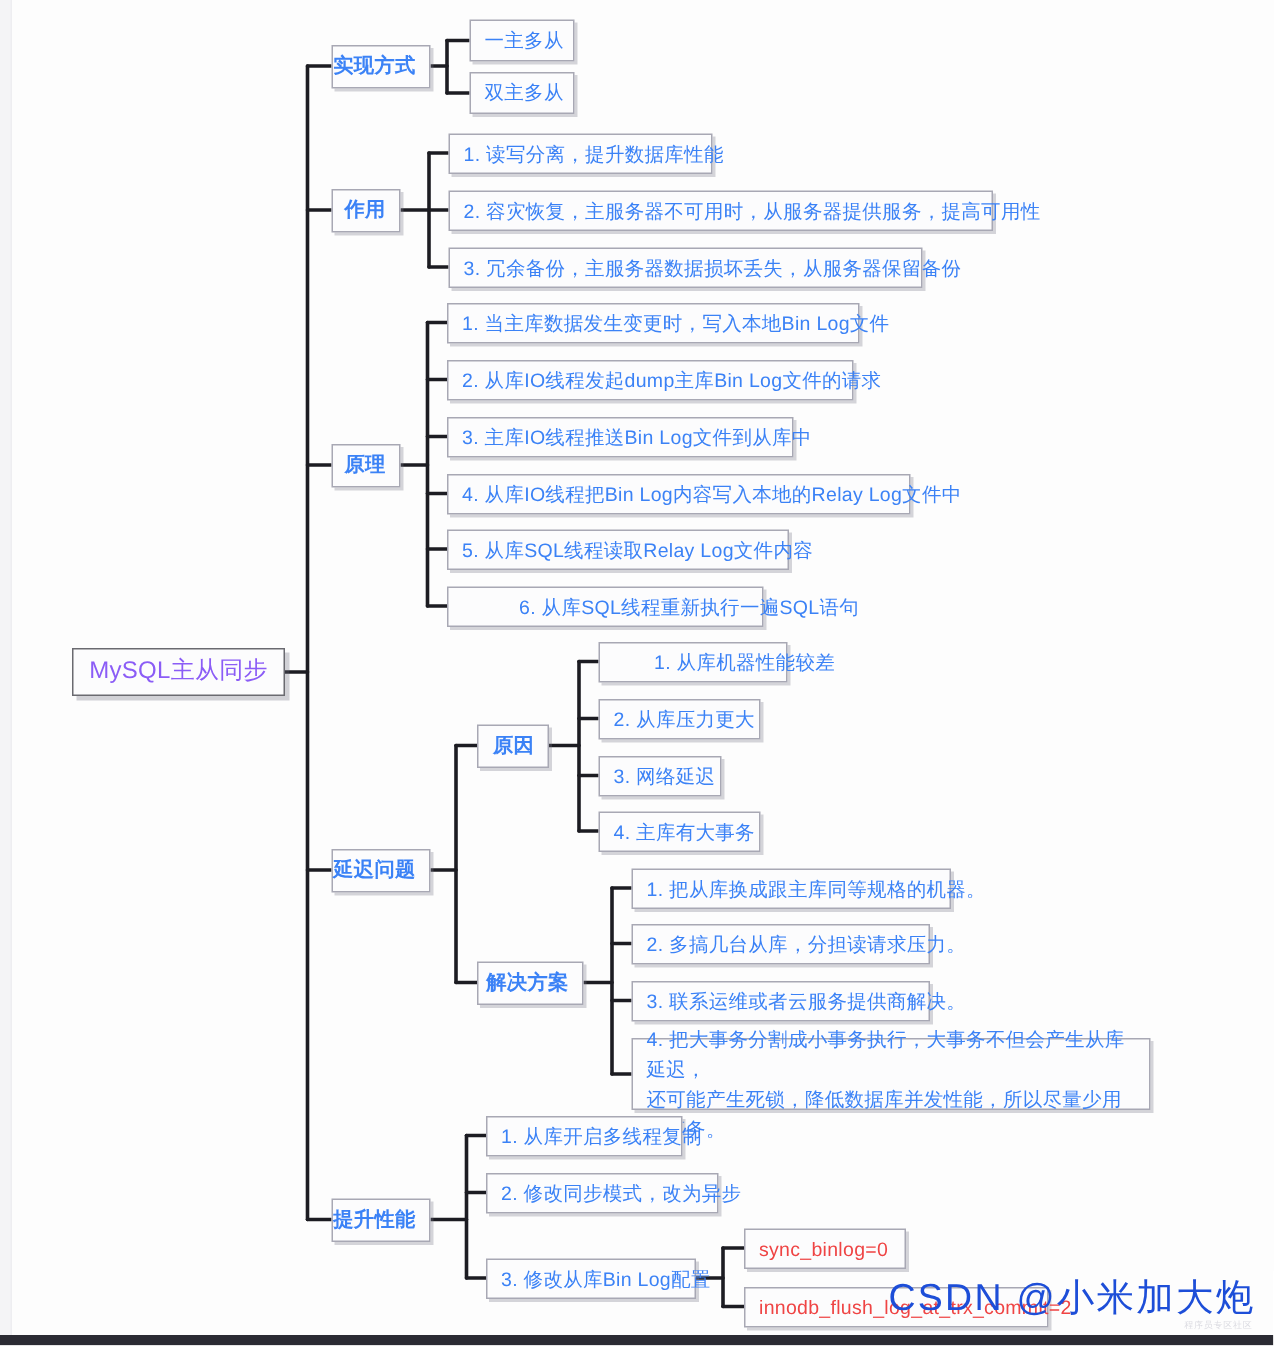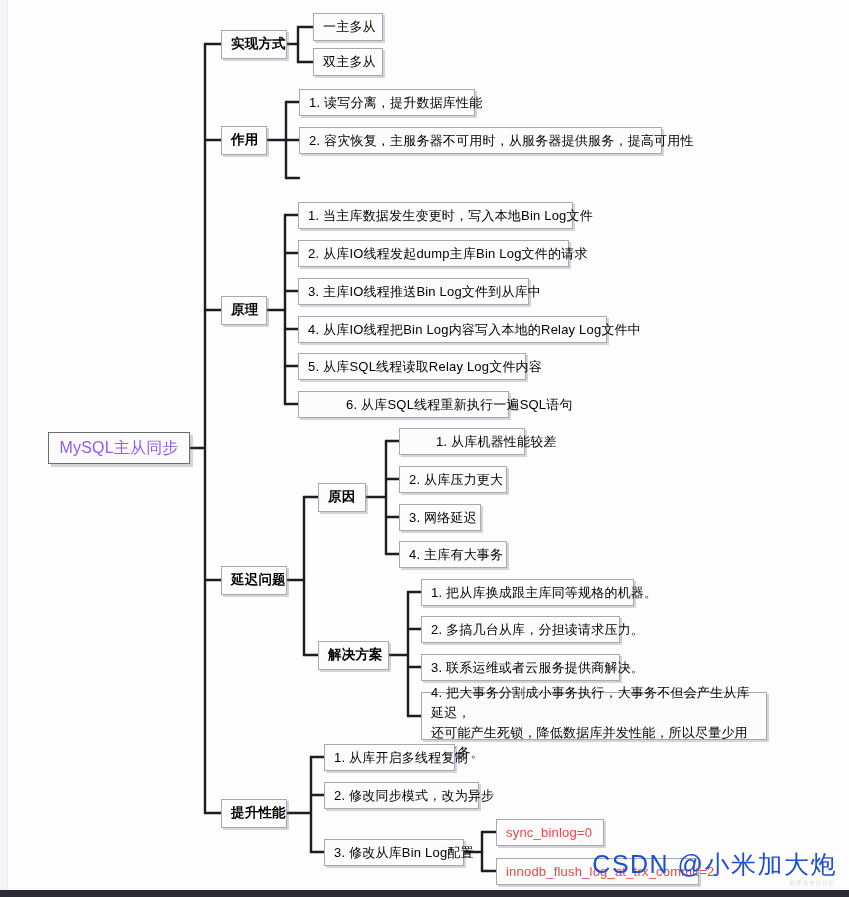--- a/index.html
+++ b/index.html
@@ -33,40 +33,40 @@
     position: absolute;
     left: 0; top: 0;
     width: 849px; height: 897px;
     pointer-events: none;
   }
   .node {
     position: absolute;
     box-sizing: border-box;
     background: #fcfcfd;
     border: 1px solid #a8a8b4;
-    color: #000000;
+    color: #3b82f6;
     display: flex;
     align-items: center;
     justify-content: flex-start;
     padding: 0 9px;
     white-space: pre;
     line-height: 1.35;
     box-shadow: 2px 2px 0 rgba(120,120,135,0.30);
     letter-spacing: 0.2px;
   }
   .node.root {
     border-color: #6a6a70;
     color: #8b5cf6;
     font-size: 16px;
     justify-content: center;
     box-shadow: 3px 3px 0 rgba(110,110,125,0.30);
   }
   .node.branch {
     font-size: 13.5px;
-    justify-content: flex-start;
+    justify-content: flex-end;
     font-weight: 600;
   }
   .node.leaf {
     font-size: 13px;
   }
   .node.leaf.multiline {
     white-space: pre-line;
     align-items: center;
     line-height: 1.55;
     padding-top: 18px;
@@ -185,20 +185,23 @@
 
   <div class="node branch" style="left:221px; top:126px; width:46px; height:29px;">
     <span>作用</span>
   </div>
   <div class="node leaf" style="left:299px; top:89px; width:176px; height:27px;">
     <span>1. 读写分离，提升数据库性能</span>
   </div>
   <div class="node leaf" style="left:299px; top:127px; width:363px; height:27px;">
     <span>2. 容灾恢复，主服务器不可用时，从服务器提供服务，提高可用性</span>
   </div>
+  <div class="node leaf" style="left:299px; top:165px; width:316px; height:27px;">
+    <span>3. 冗余备份，主服务器数据损坏丢失，从服务器保留备份</span>
+  </div>
 
   <div class="node branch" style="left:221px; top:296px; width:46px; height:29px;">
     <span>原理</span>
   </div>
   <div class="node leaf" style="left:298px; top:202px; width:275px; height:27px;">
     <span>1. 当主库数据发生变更时，写入本地Bin Log文件</span>
   </div>
   <div class="node leaf" style="left:298px; top:240px; width:271px; height:27px;">
     <span>2. 从库IO线程发起dump主库Bin Log文件的请求</span>
   </div>

